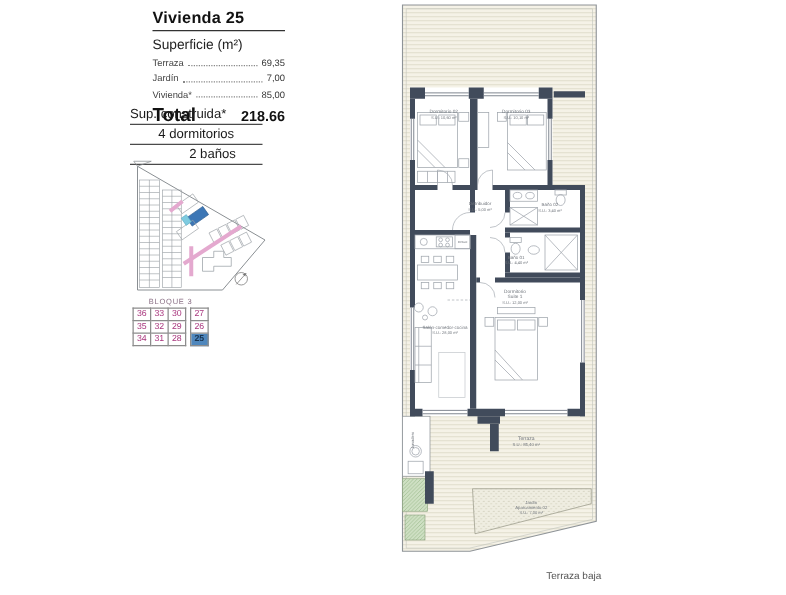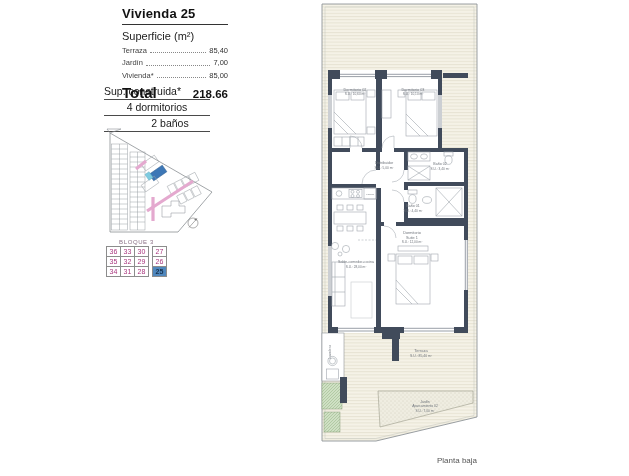--- a/index.html
+++ b/index.html
@@ -47,21 +47,21 @@
 <body>
 
 <div class="page">
 
   <div class="info">
     <div class="title">Vivienda 25</div>
     <div class="subhead">Superficie (m²)</div>
     <div class="srow">
       <span>Terraza</span>
       <span class="dots"></span>
-      <span class="val">85,40</span>
+      <span class="val">69,35</span>
     </div>
     <div class="srow">
       <span>Jardín</span>
       <span class="dots"></span>
       <span class="val">7,00</span>
     </div>
     <div class="srow">
       <span>Vivienda*</span>
       <span class="dots"></span>
       <span class="val">85,00</span>
@@ -343,15 +343,15 @@
 
       <text class="rlbl" x="107" y="403" font-size="3.4">Jardín</text>
       <text class="rlbl" x="107" y="407.3" font-size="3.4">Aparcamiento 02</text>
       <text class="rlbl" x="107" y="411.6" font-size="3.2">S.U.: 7,00 m²</text>
 
       <text class="rlbl" font-size="3.2" transform="translate(13 352) rotate(-90)">Lavadero</text>
       <text class="rlbl" x="52" y="194.5" font-size="2.4">FRIGO</text>
     </g>
   </svg>
 
-  <div class="footer">Planta baja</div>
+  <div class="footer">Terraza baja</div>
 
 </div>
 
 </body></html>

